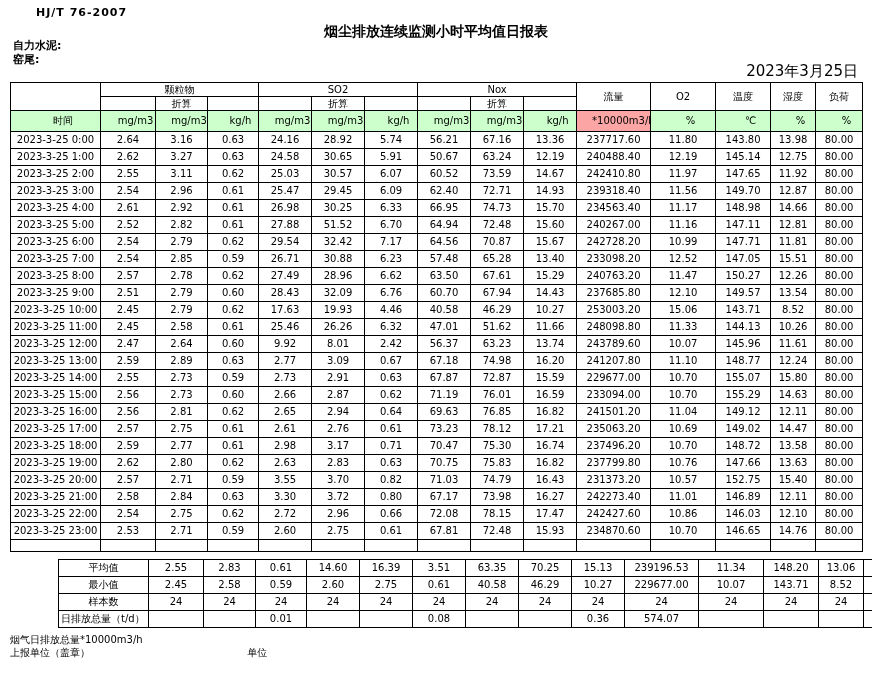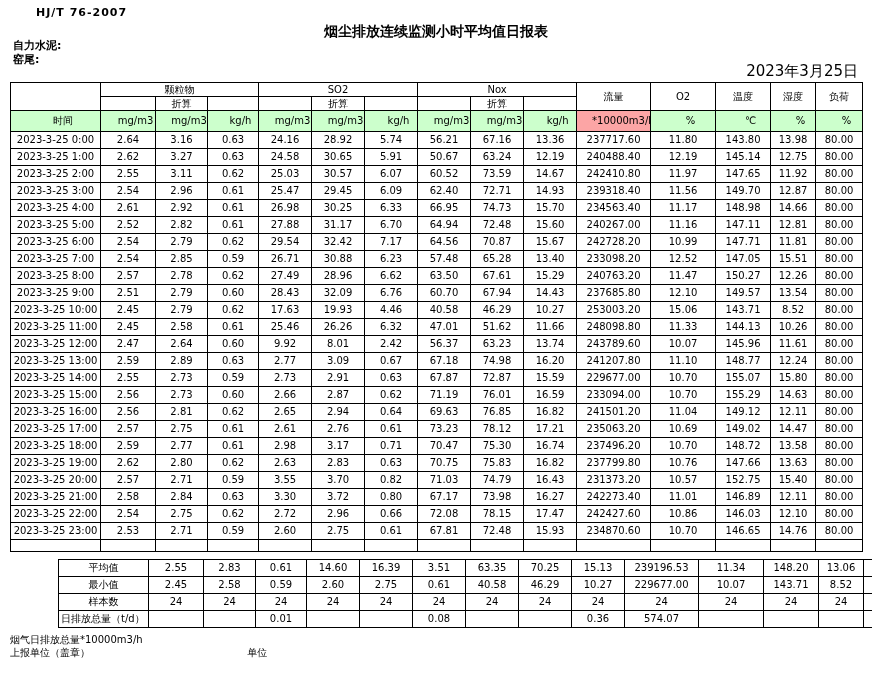--- a/index.html
+++ b/index.html
@@ -181,21 +181,21 @@
           <td>148.98</td>
           <td>14.66</td>
           <td>80.00</td>
         </tr>
         <tr>
           <td>2023-3-25 5:00</td>
           <td>2.52</td>
           <td>2.82</td>
           <td>0.61</td>
           <td>27.88</td>
-          <td>31.17</td>
+          <td>51.52</td>
           <td>6.70</td>
           <td>64.94</td>
           <td>72.48</td>
           <td>15.60</td>
           <td>240267.00</td>
           <td>11.16</td>
           <td>147.11</td>
           <td>12.81</td>
           <td>80.00</td>
         </tr>

